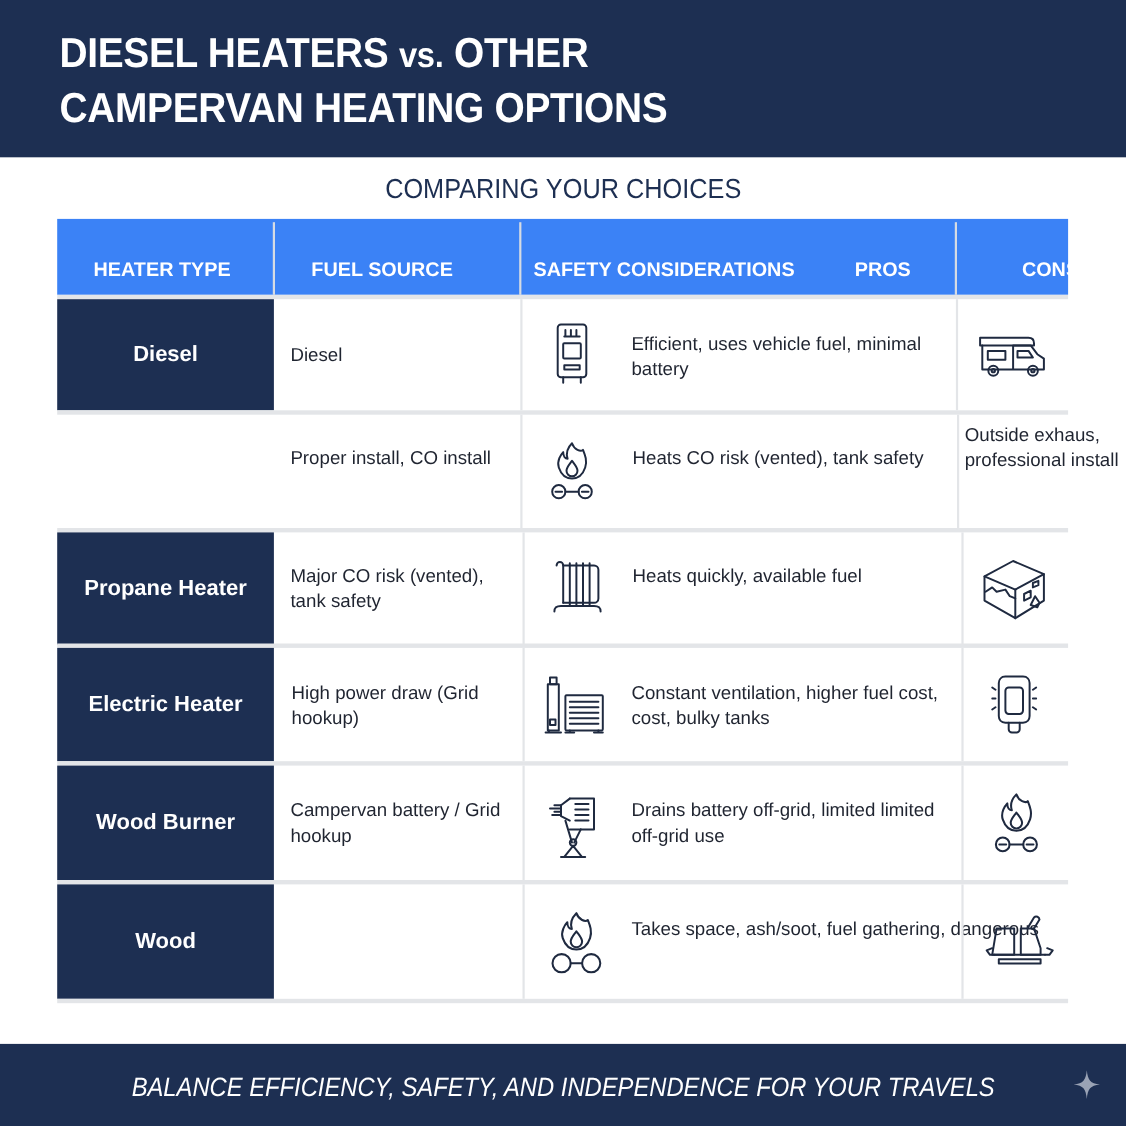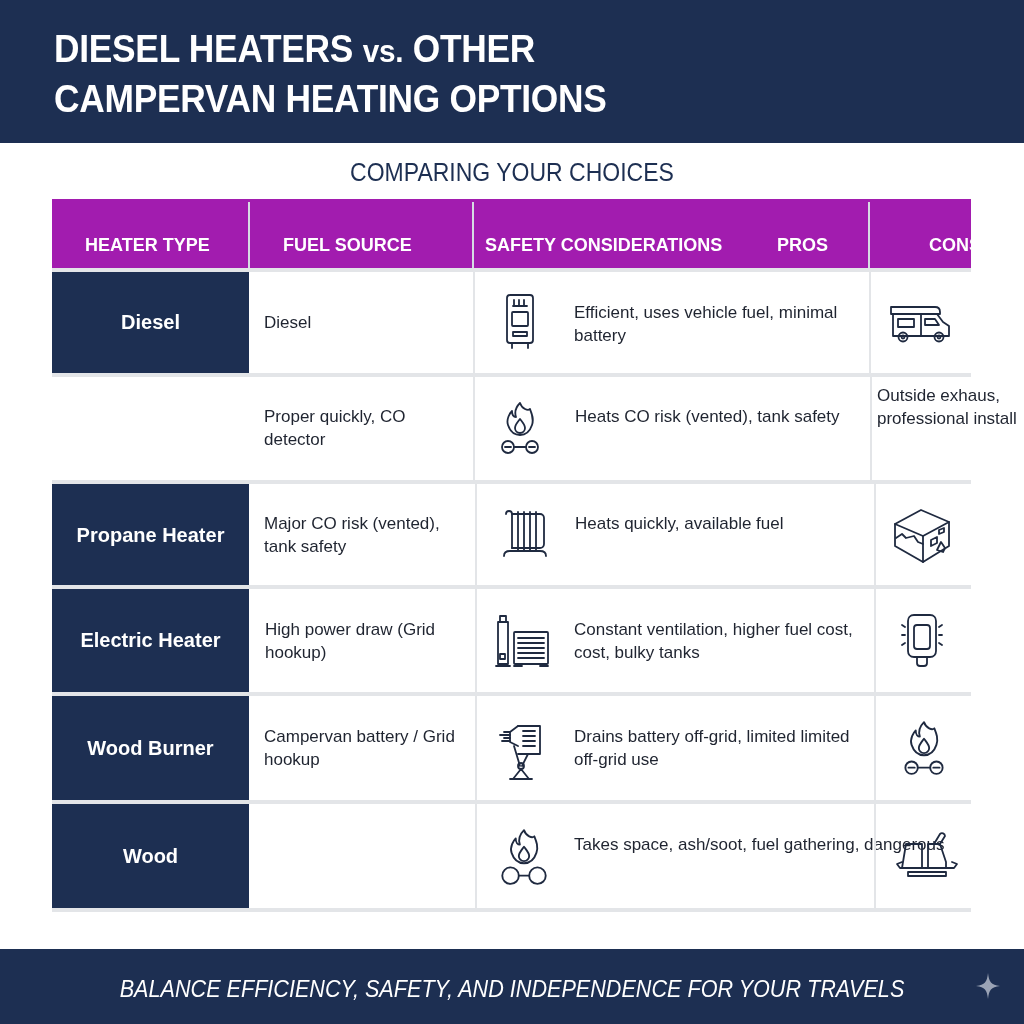--- a/index.html
+++ b/index.html
@@ -23,21 +23,21 @@
   .subtitle {
     position: absolute; top: 158px; left: 0; width: 1024px; text-align: center;
     font-size: 25px; color: #1d2f52; letter-spacing: 0px;
     transform: scaleX(0.92);
   }
 
   .table {
     position: absolute; left: 52px; top: 199px; width: 919px; height: 712px;
   }
   .thead {
-    position: absolute; left: 0; top: 0; width: 919px; height: 69px; background: #a21caf;
+    position: absolute; left: 0; top: 0; width: 919px; height: 69px; background: #3b82f6;
   }
   .th {
     position: absolute; top: 36px; color: #ffffff; font-weight: 700; font-size: 18px;
     white-space: nowrap;
   }
   .th-div { position: absolute; top: 3px; width: 2px; height: 66px; background: #d6dbe3; }
 
   .row { position: absolute; left: 0; width: 919px; height: 104px; }
   .row-sep { position: absolute; left: 0; width: 919px; height: 4px; background: #e3e5e8; }
   .type-cell {
@@ -109,21 +109,21 @@
           <circle cx="18" cy="40" r="4.5"></circle>
           <circle cx="18" cy="40" r="1.5"></circle>
           <circle cx="54" cy="40" r="4.5"></circle>
           <circle cx="54" cy="40" r="1.5"></circle>
         </svg>
     </div>
   </div>
 
   <div class="row-sep" style="top:174px"></div>
   <div class="row" style="top:178px; height:103px">
-    <div class="cell-text" style="left:212px; top:28px; width:200px">Proper quickly, CO detector</div>
+    <div class="cell-text" style="left:212px; top:28px; width:200px">Proper install, CO install</div>
     <div class="vdiv" style="left:421px"></div>
     <div class="icon" style="left:446px; top:22px; width:44px; height:58px">
       <svg viewBox="0 0 44 58">
           <path d="M22 4c2 6 8 8 10 6 2 5 4 10 2 16-2 6-6 10-12 10s-10-4-12-10c-2-6 2-12 4-14 0 4 2 6 4 6-2-6 0-10 4-14z"></path>
           <path d="M22 20c-3 4-5 6-5 9a5 5 0 0 0 10 0c0-3-2-5-5-9z"></path>
           <circle cx="10" cy="48" r="6"></circle>
           <circle cx="34" cy="48" r="6"></circle>
           <path d="M7 48h6M31 48h6M16 48h12"></path>
         </svg>
     </div>

